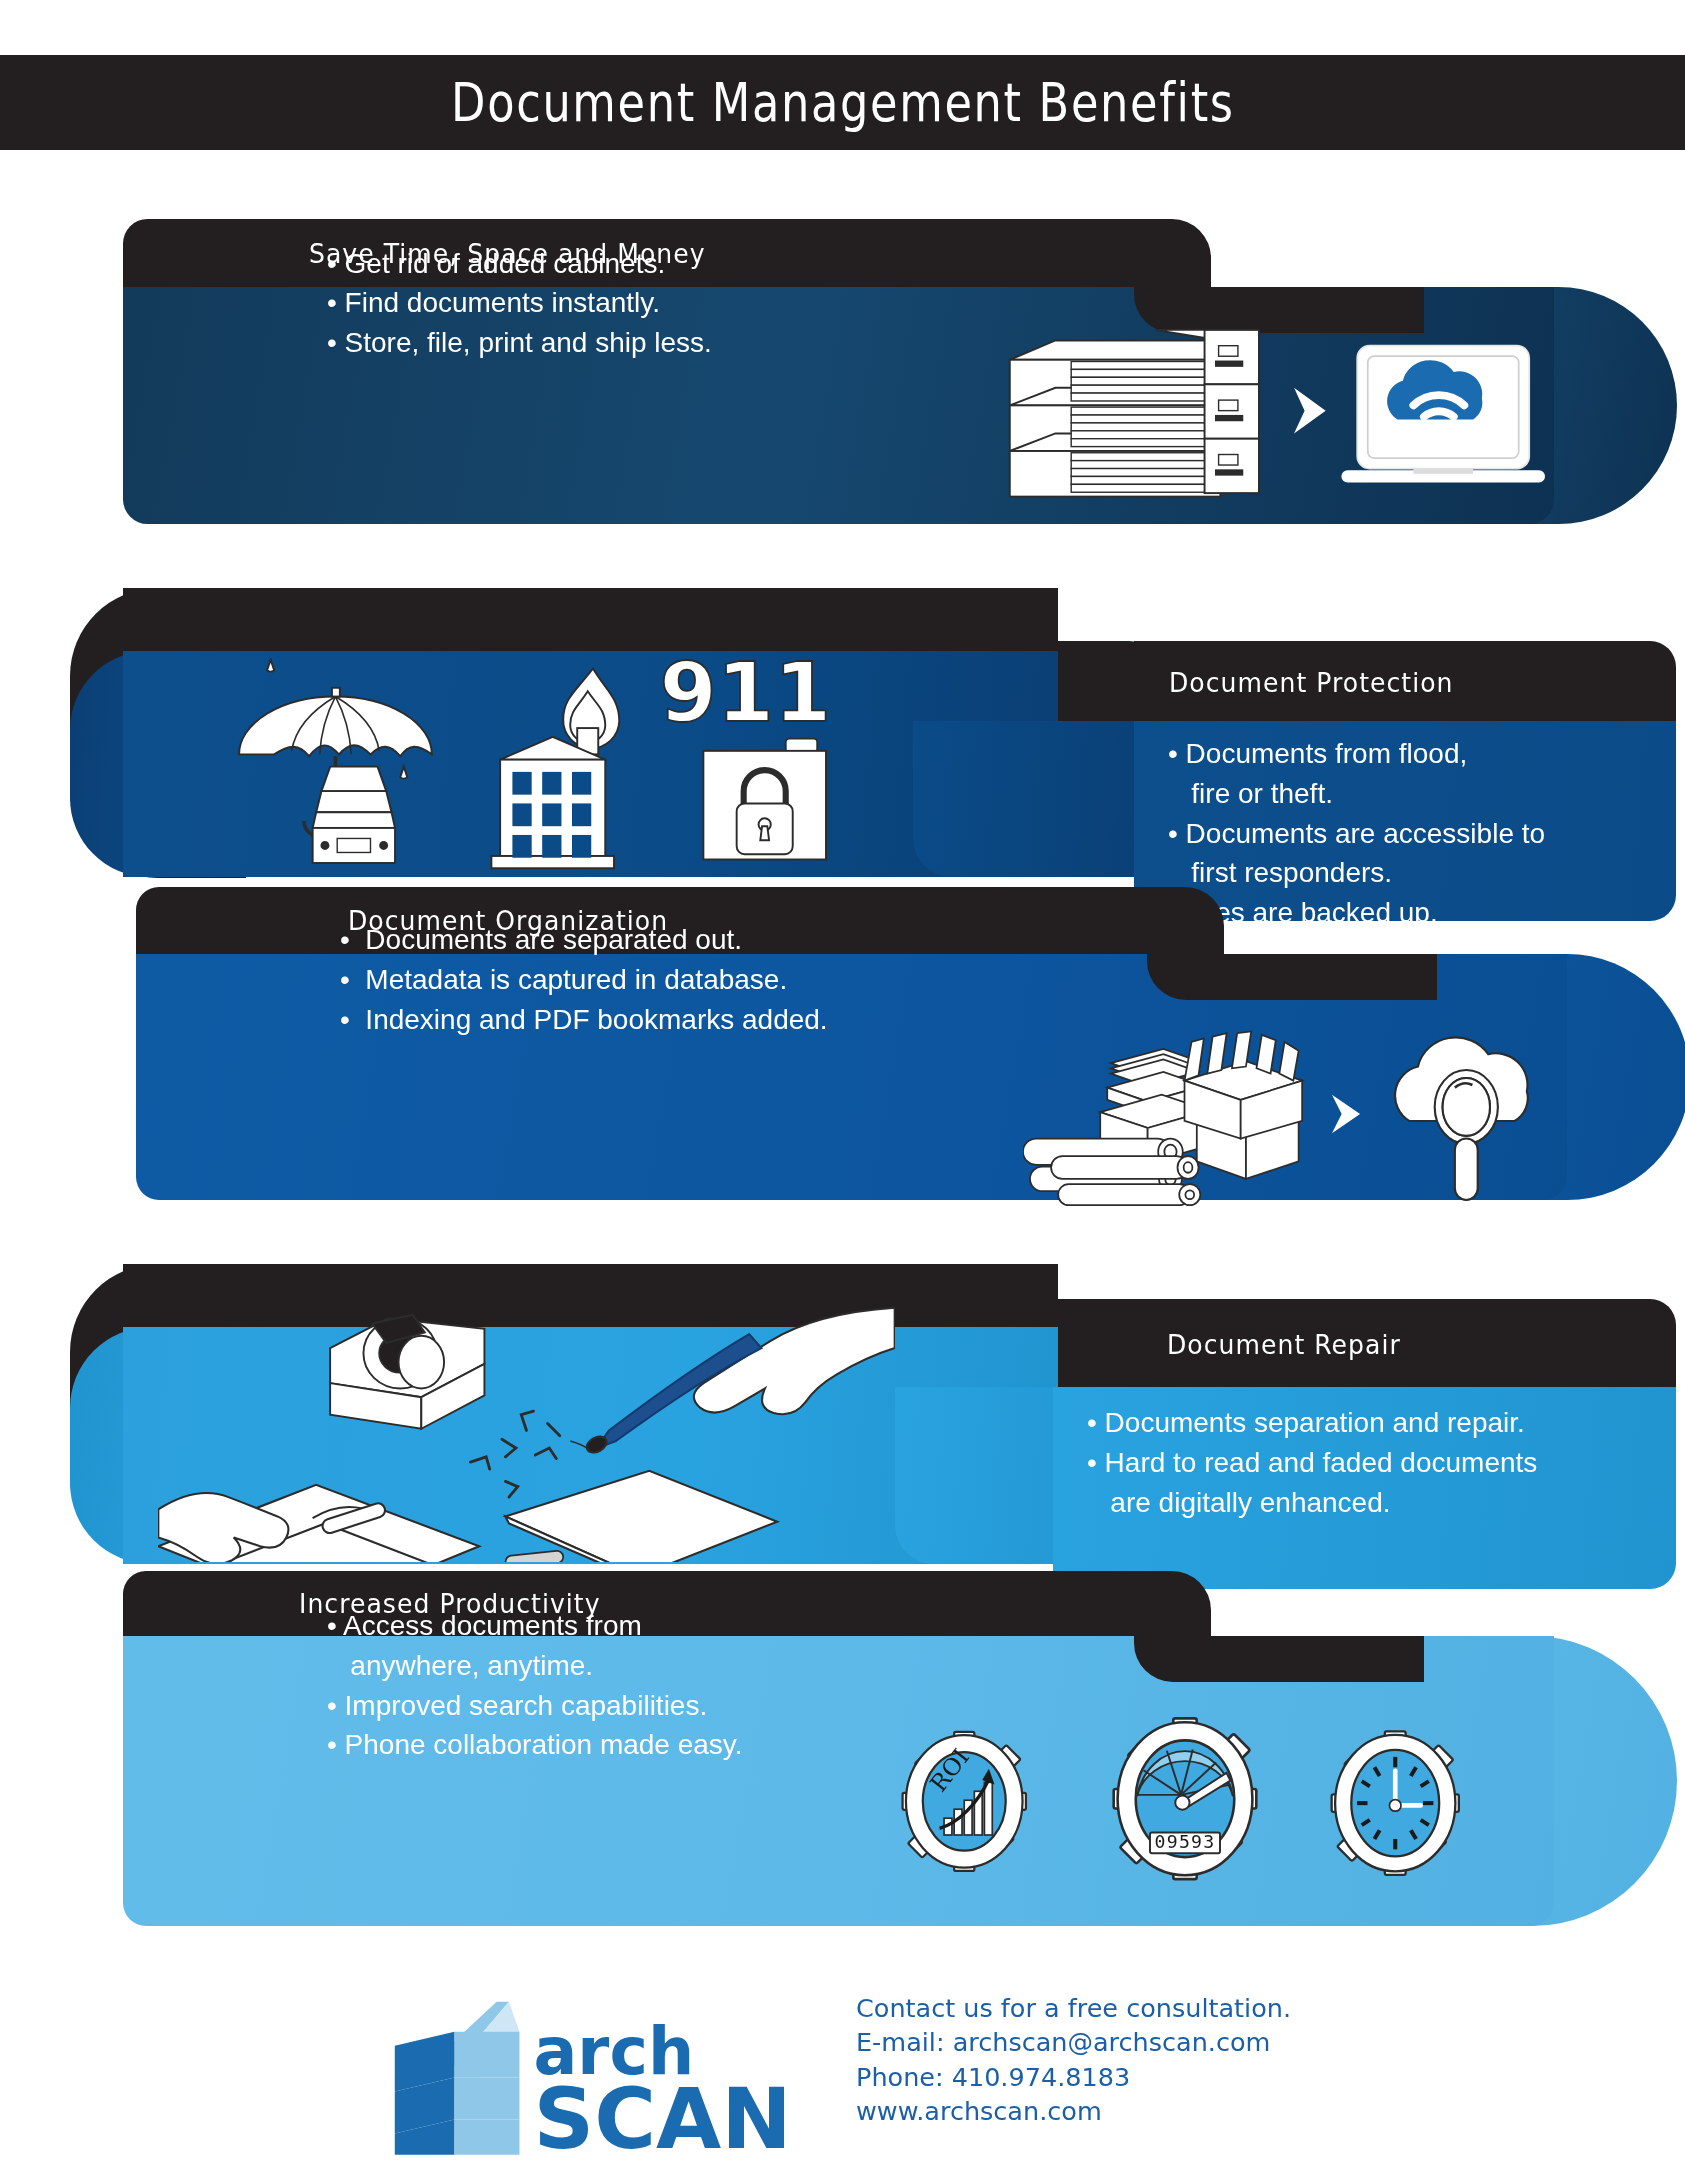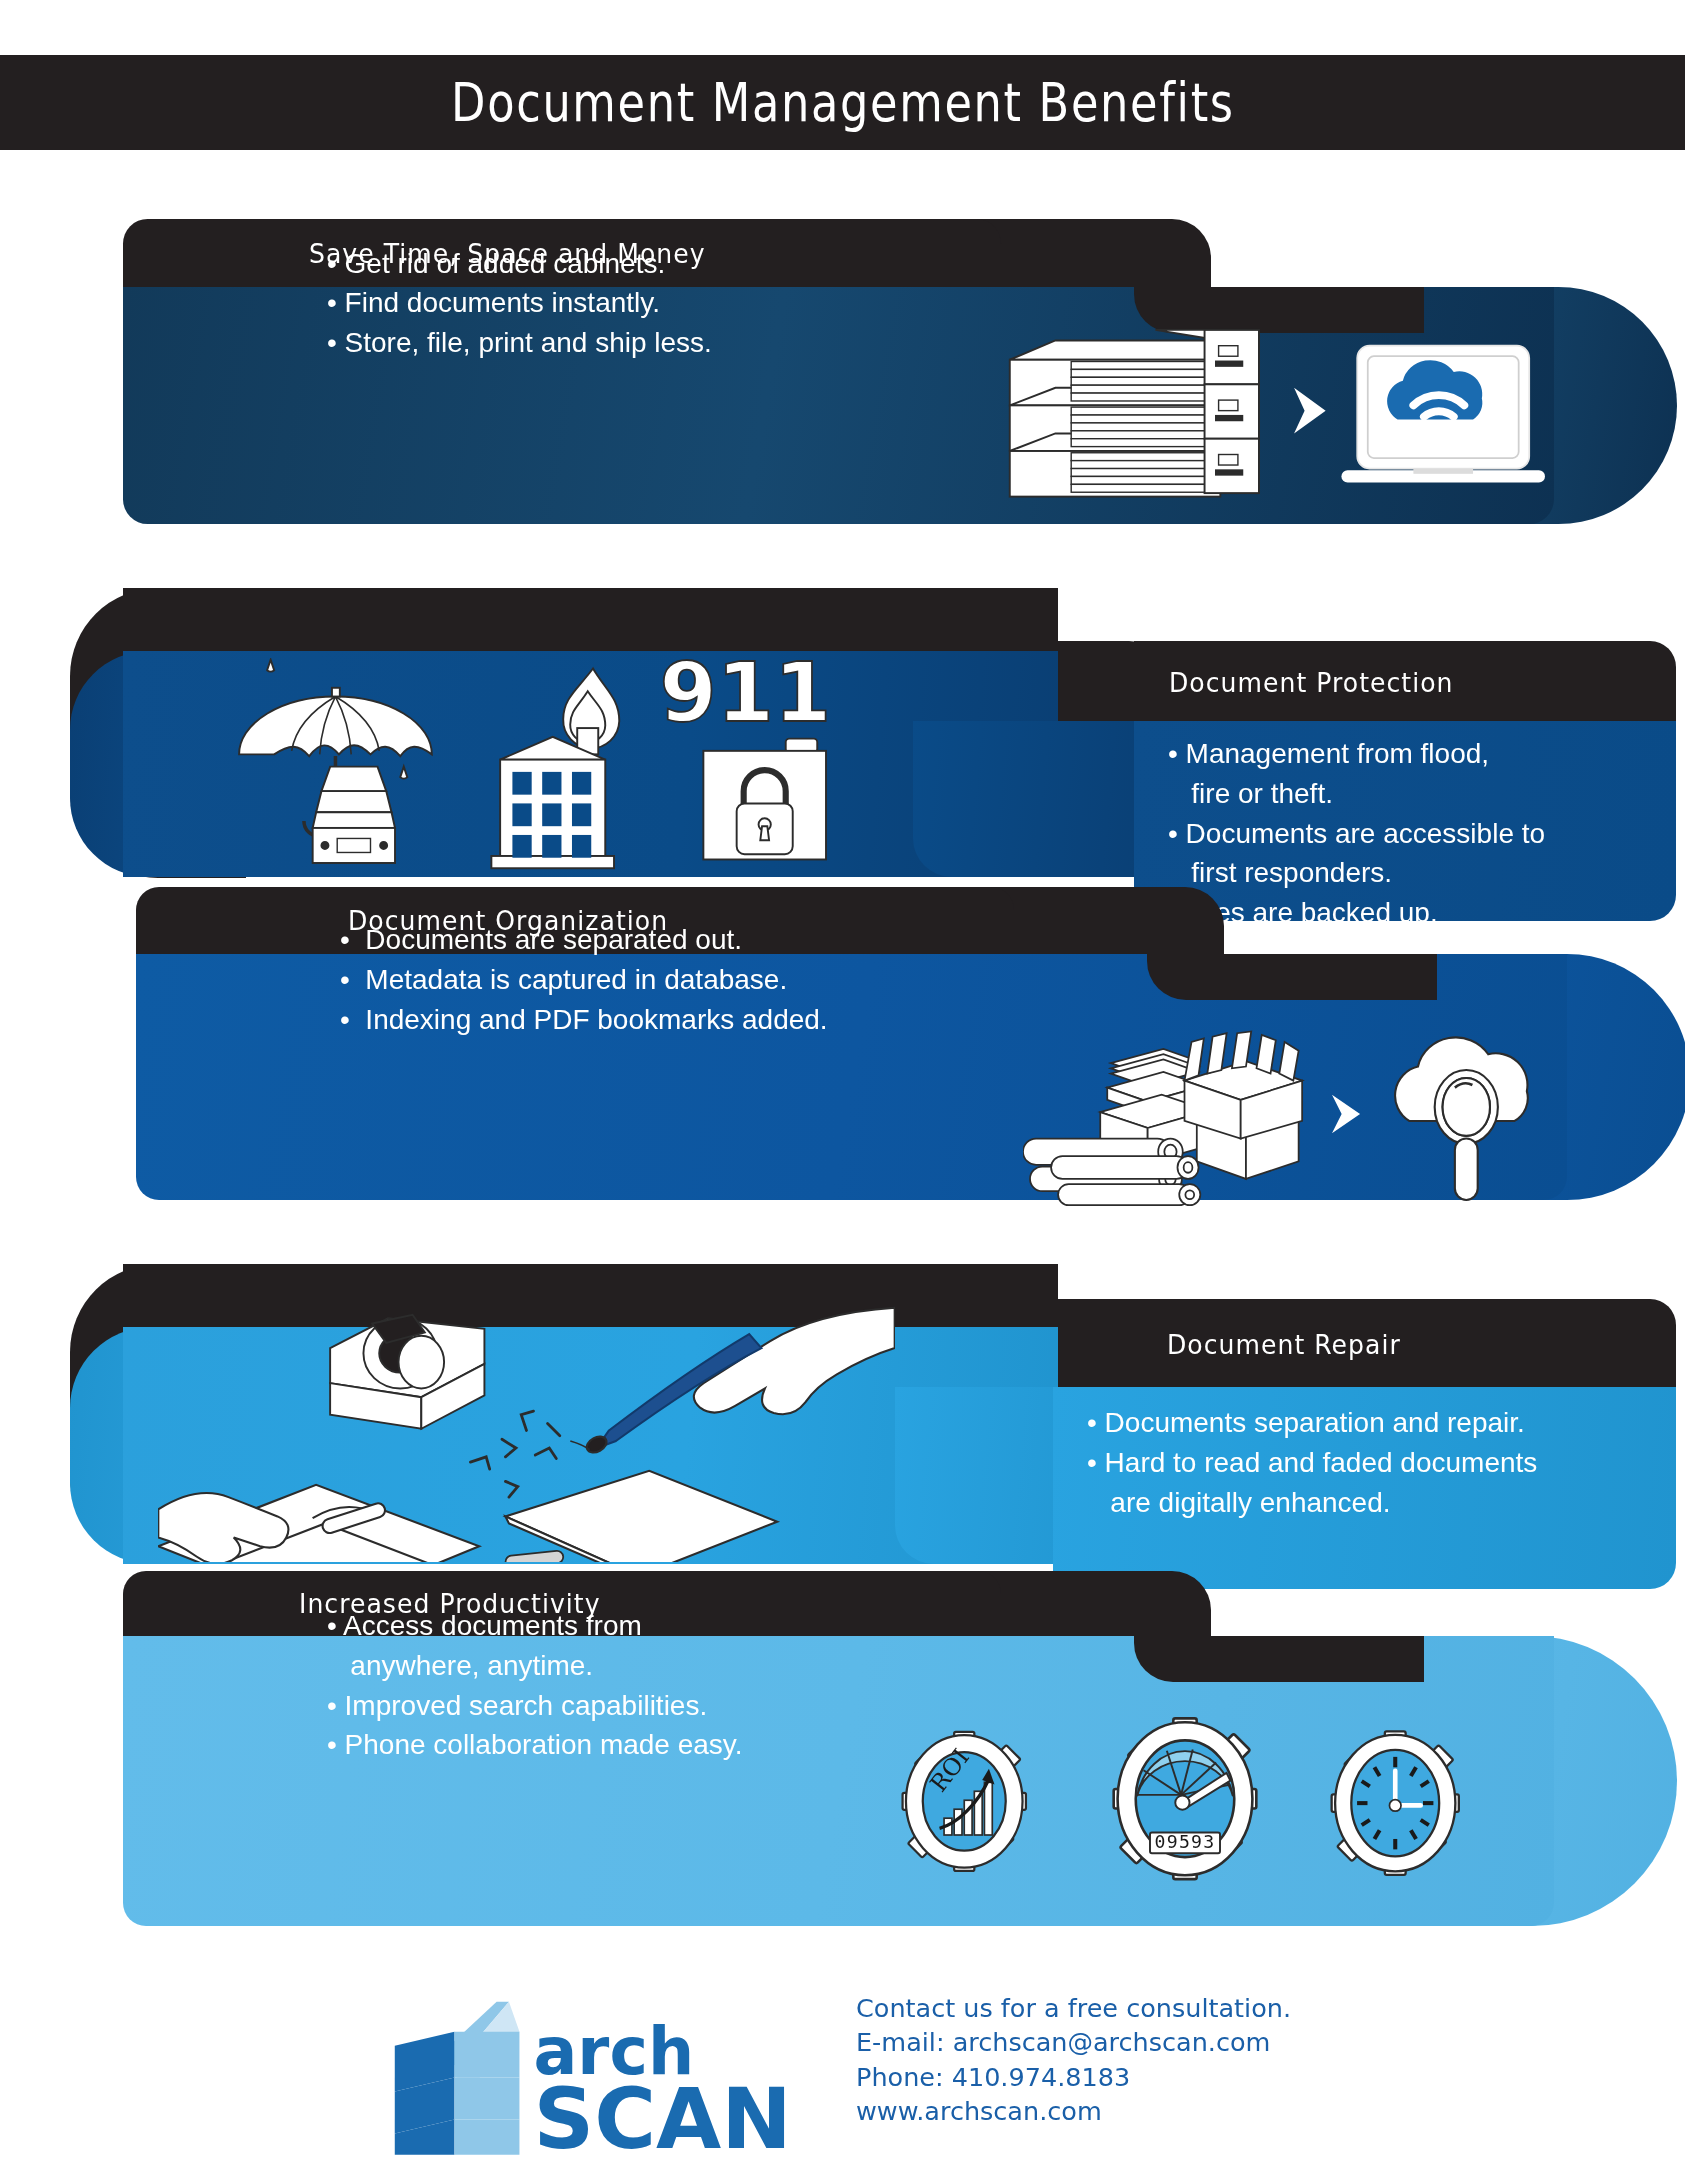--- a/index.html
+++ b/index.html
@@ -350,21 +350,21 @@
     <div class="tab"></div>
     <div class="joint"></div>
     <div class="tabR">
       <div class="tab-title">Document Protection</div>
     </div>
     <div class="capLb"></div>
     <div class="body bodyL"></div>
     <div class="jointb"></div>
     <div class="body bodyR"></div>
     <div class="bullets">
-      <span class="b">• Management from flood,</span>
+      <span class="b">• Documents from flood,</span>
       <span class="b">   fire or theft.</span>
       <span class="b">• Documents are accessible to</span>
       <span class="b">   first responders.</span>
       <span class="b">• Files are backed up.</span>
     </div>
 
     <div class="art" style="left:105px; top:70px; width:737px; height:219px;">
       <svg width="737" height="219" viewBox="0 0 840 250">
         <g fill="#fff" stroke="#2c2c2c" stroke-width="2.2">
           <path d="M52 14 l4 -12 l4 12 a6 6 0 0 1 -8 0z" transform="translate(-8,0)"></path>

